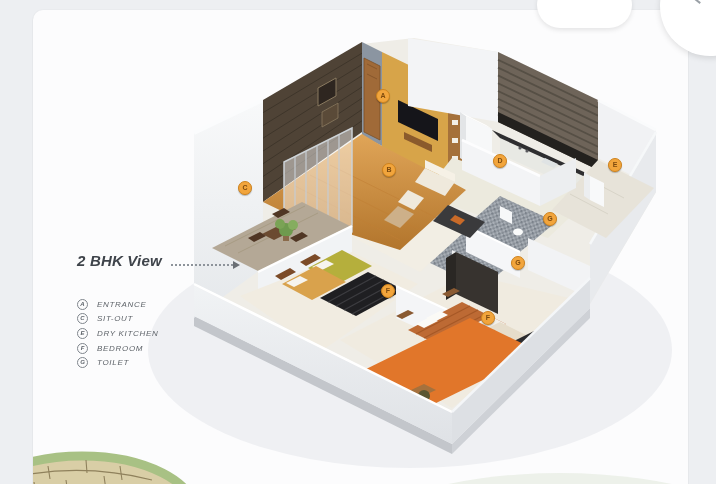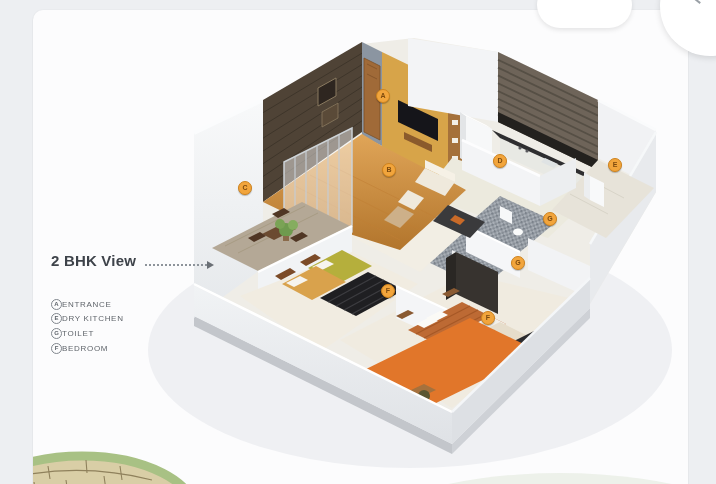--- a/index.html
+++ b/index.html
@@ -13,34 +13,34 @@
     background:#fcfcfd;border-radius:10px 10px 0 0;
     box-shadow:0 1px 2px rgba(0,0,0,.05), 0 0 0 1px rgba(0,0,0,.015);
   }
   svg.plan{position:absolute;left:0;top:0;}
   .marker{
     position:absolute;width:12px;height:12px;border-radius:50%;
     background:#f2a53c;border:1px solid #cf831d;color:#7d4a0e;
     font-size:7px;font-weight:bold;line-height:12px;text-align:center;
     transform:translate(-50%,-50%);box-shadow:0 1px 1px rgba(0,0,0,.25);
   }
-  .legend{position:absolute;left:51px;top:252px;width:200px;}
+  .legend{position:absolute;left:77px;top:252px;width:200px;font-style:italic;}
   .legend-title{font-size:15px;font-weight:bold;color:#3e434a;letter-spacing:.2px;}
   .legend-arrow{position:absolute;left:94px;top:12px;width:62px;border-top:2px dotted #8d939a;}
   .legend-arrow .head{
     position:absolute;right:-7px;top:-5px;width:0;height:0;
     border-left:7px solid #6a6f75;border-top:4px solid transparent;border-bottom:4px solid transparent;
   }
   .legend-list{margin-top:28px;}
   .legend-row{display:flex;align-items:center;height:14.6px;}
   .legend-key{
     flex:0 0 auto;width:9px;height:9px;border:1px solid #80868d;border-radius:50%;
     font-size:6px;line-height:9px;text-align:center;color:#5d636a;font-weight:bold;
   }
-  .legend-label{font-size:8px;color:#5f646a;letter-spacing:.7px;}
+  .legend-label{margin-left:9px;font-size:8px;color:#5f646a;letter-spacing:.7px;}
   .fab-pill{
     position:absolute;left:537px;top:-18px;width:95px;height:46px;border-radius:23px;
     background:#ffffff;box-shadow:0 2px 5px rgba(0,0,0,.10);
   }
   .fab-circle{
     position:absolute;left:660px;top:-44px;width:100px;height:100px;border-radius:50%;
     background:#ffffff;box-shadow:0 2px 6px rgba(0,0,0,.12);
   }
   .fab-circle .glyph{
     position:absolute;left:34px;top:44px;width:7px;height:2px;background:#9aa0a6;transform:rotate(38deg);
@@ -289,30 +289,34 @@
   <div class="legend-title">2 BHK View</div>
   <div class="legend-arrow">
       <span class="head"></span>
     </div>
   <div class="legend-list">
     <div class="legend-row">
       <span class="legend-key">A</span>
       <span class="legend-label">ENTRANCE</span>
     </div>
     <div class="legend-row">
+      <span class="legend-key">C</span>
+      <span class="legend-label">SIT-OUT</span>
+    </div>
+    <div class="legend-row">
       <span class="legend-key">E</span>
       <span class="legend-label">DRY KITCHEN</span>
     </div>
     <div class="legend-row">
+      <span class="legend-key">F</span>
+      <span class="legend-label">BEDROOM</span>
+    </div>
+    <div class="legend-row">
       <span class="legend-key">G</span>
       <span class="legend-label">TOILET</span>
-    </div>
-    <div class="legend-row">
-      <span class="legend-key">F</span>
-      <span class="legend-label">BEDROOM</span>
     </div>
   </div>
 </div>
 
 <div class="fab-pill"></div>
 <div class="fab-circle">
   <span class="glyph"></span>
 </div>
 
 </body></html>

